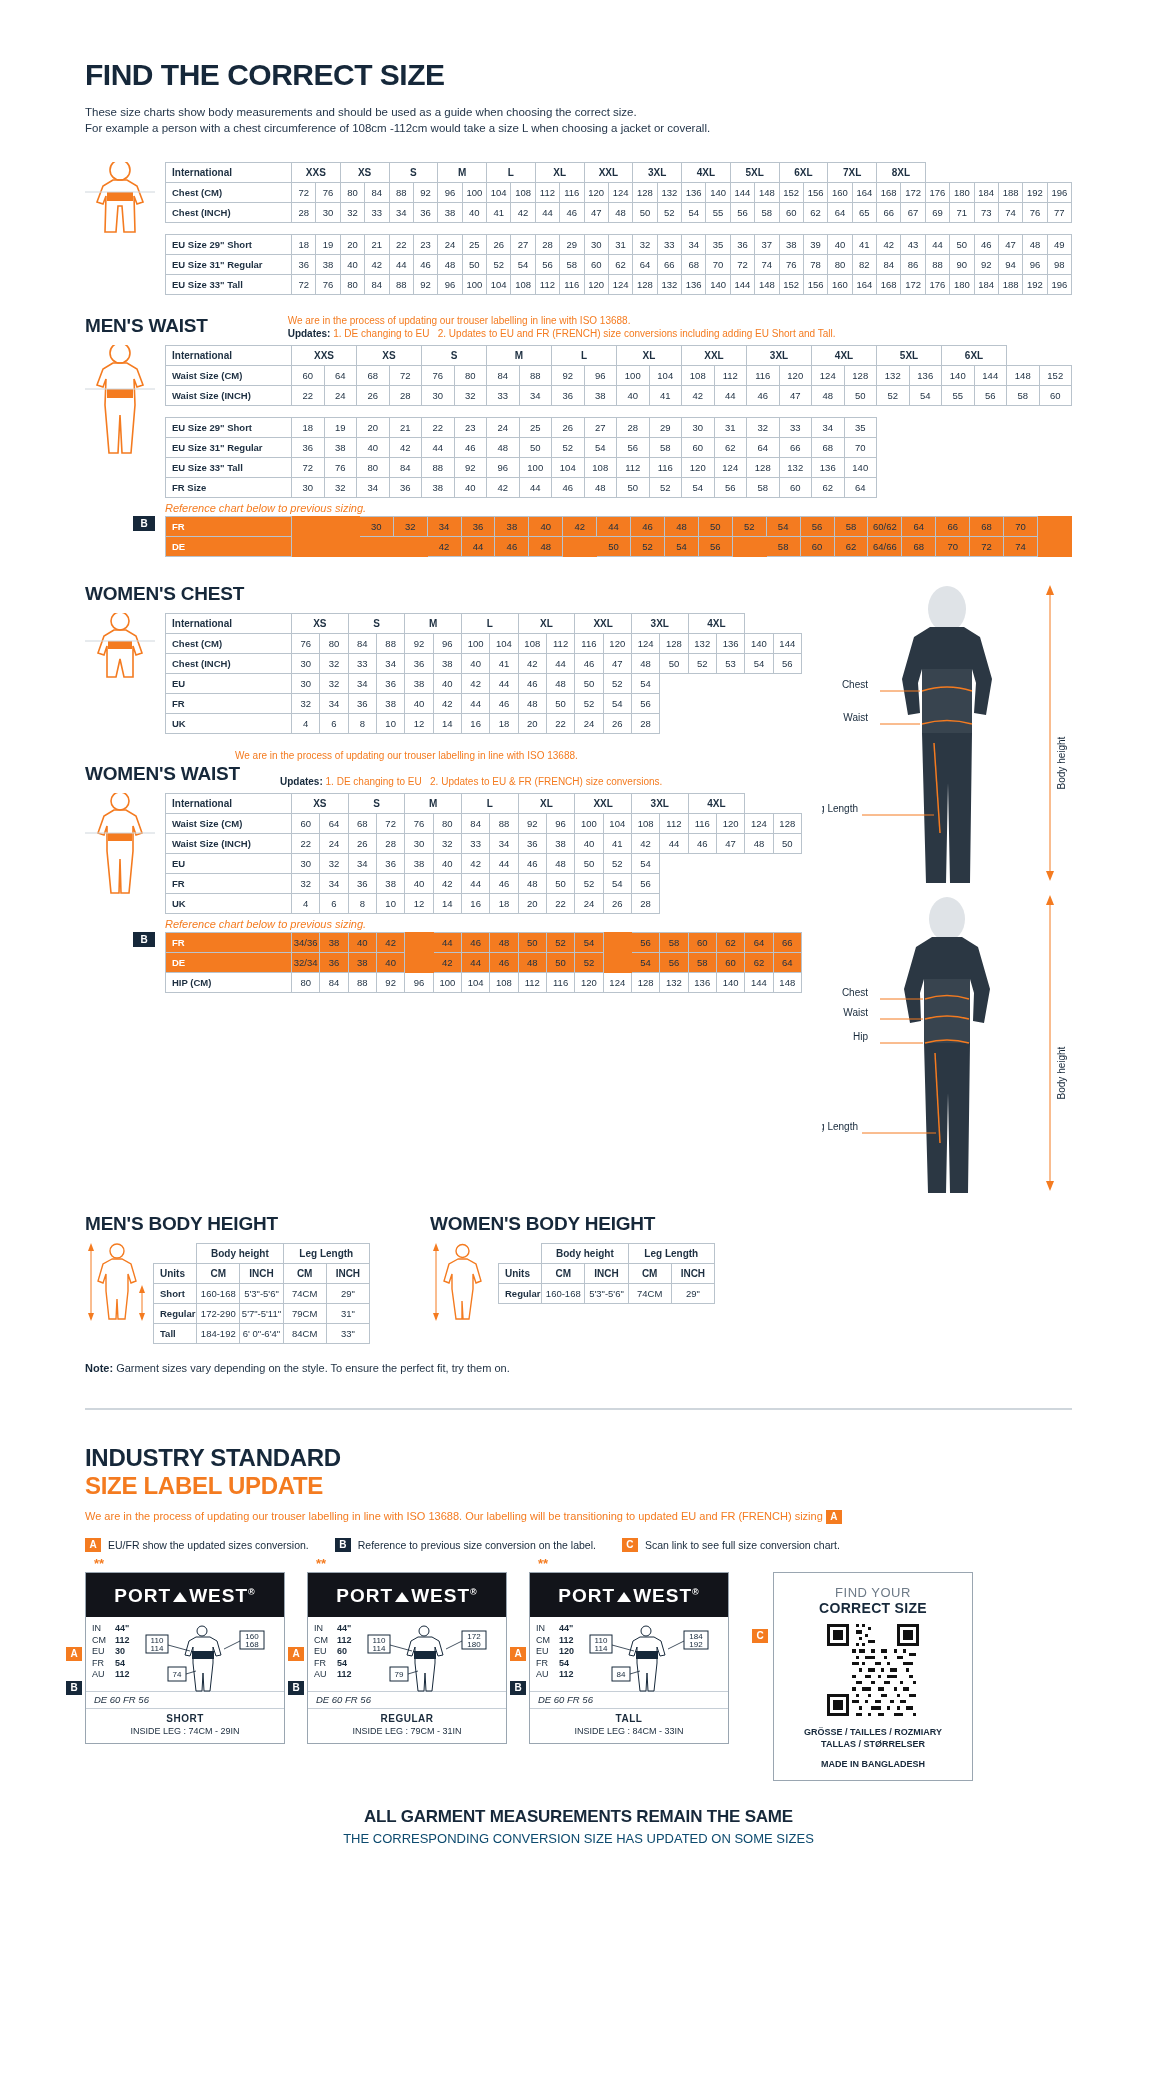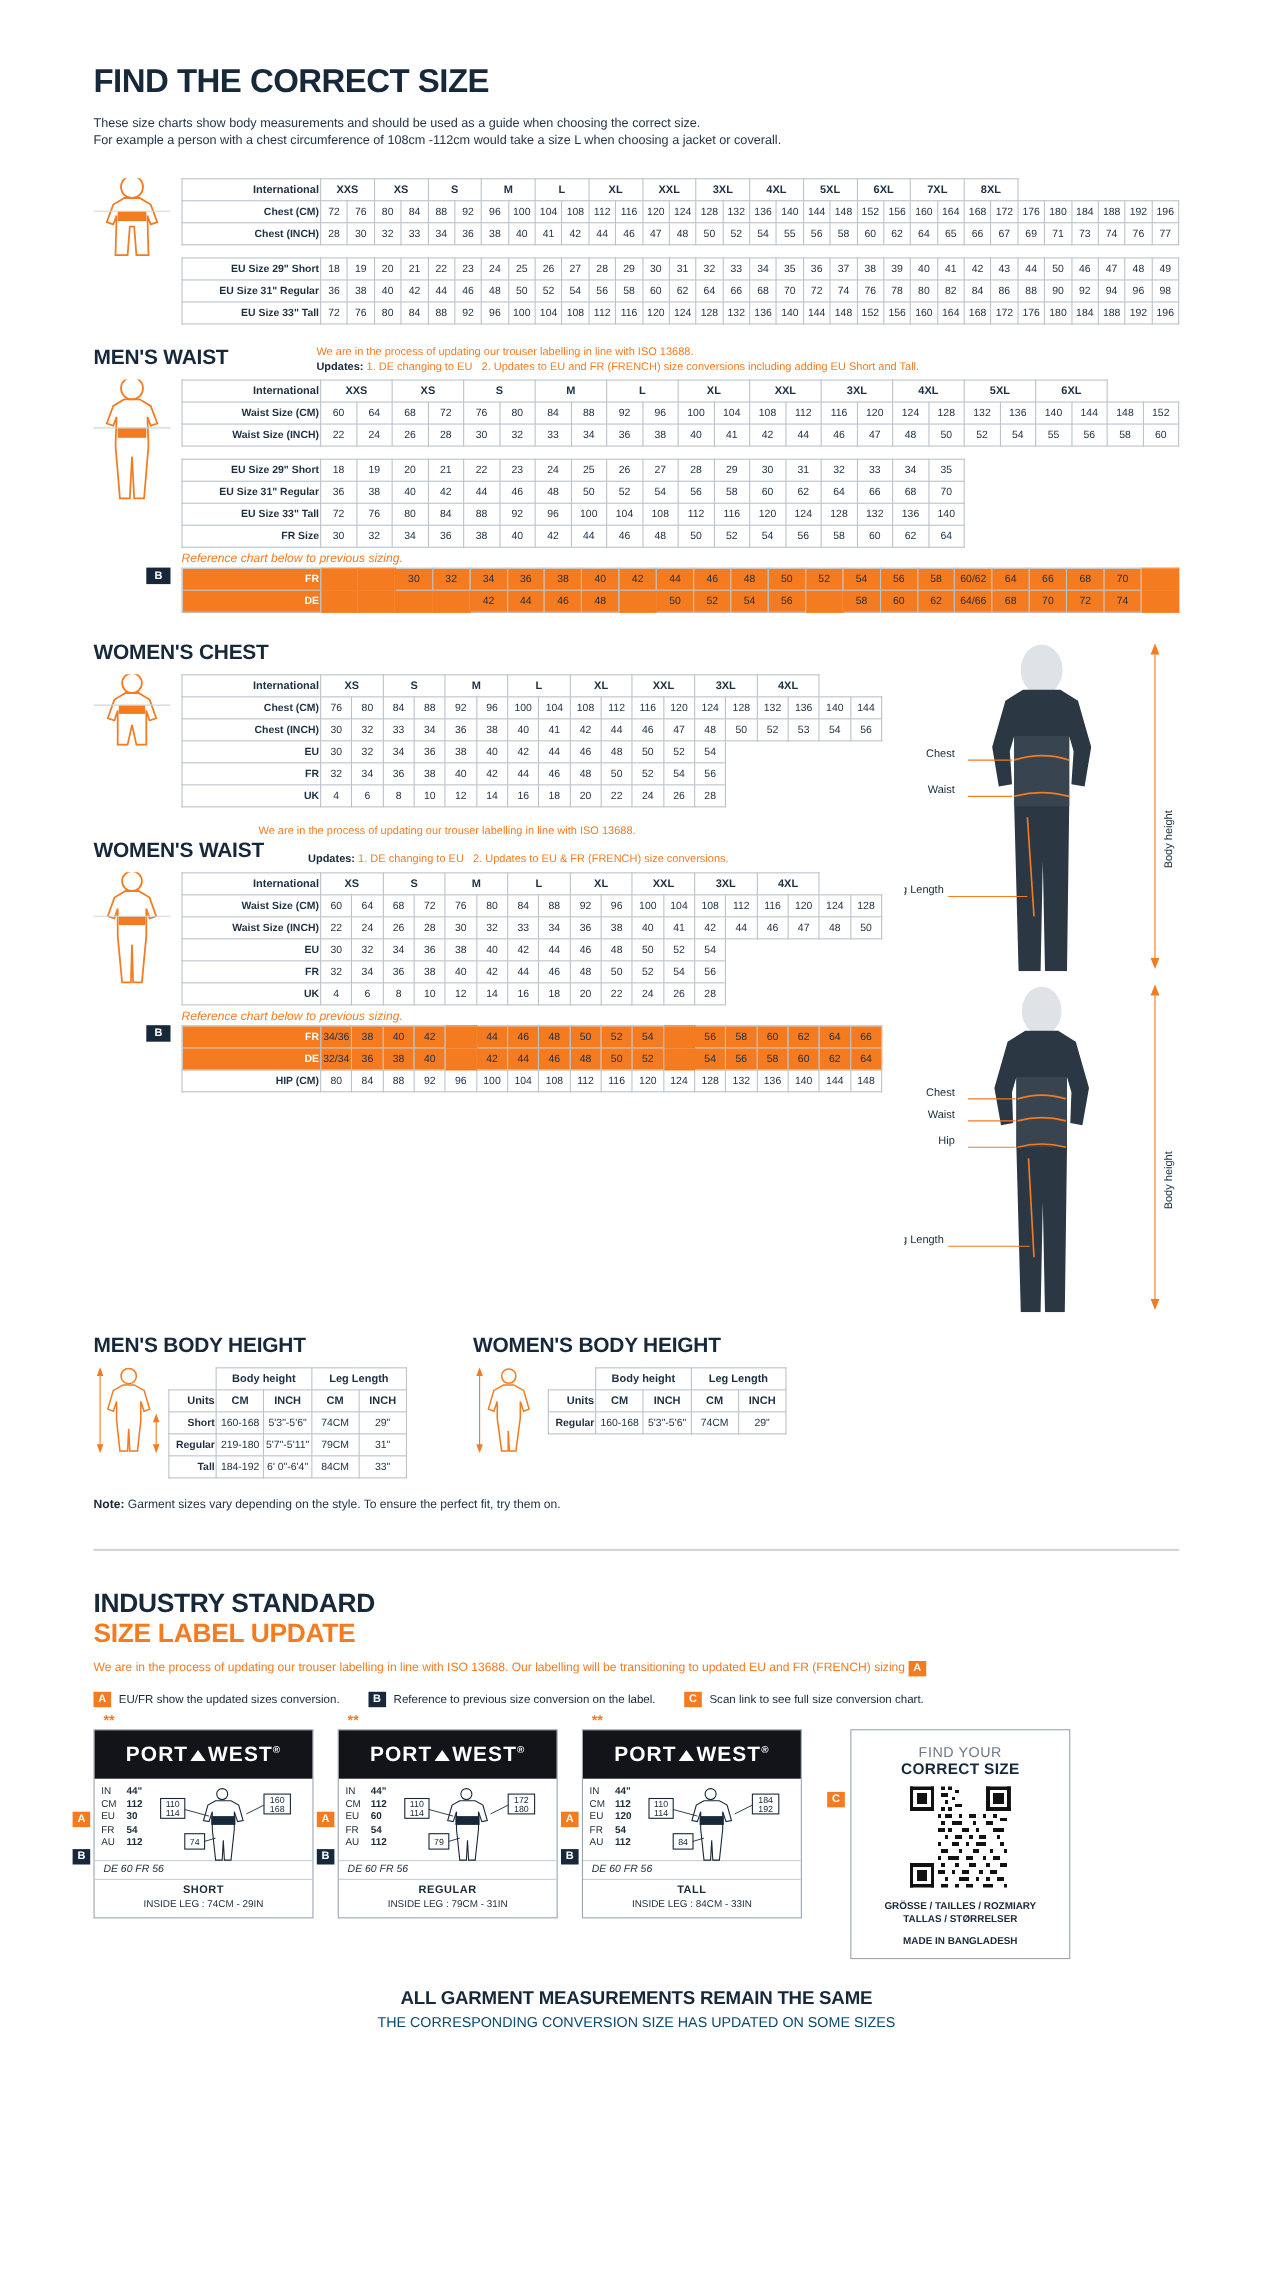--- a/index.html
+++ b/index.html
@@ -6,21 +6,21 @@
   body{width:1157px;font-family:"Liberation Sans",sans-serif;color:#1a2b3c;-webkit-font-smoothing:antialiased;}
   .page{width:1157px;position:relative;padding:0;box-sizing:border-box;}
   .inner{padding:40px 85px 30px 85px;}
   .rule{height:2px;background:#cfd6dc;margin:0 0 34px 0;}
   h1.title{font-size:30px;letter-spacing:-0.5px;color:#16283a;margin:18px 0 12px 0;font-weight:bold;}
   .intro{font-size:11.5px;line-height:16px;color:#24364a;margin-bottom:26px;}
   h2.section{font-size:19px;color:#16283a;font-weight:bold;letter-spacing:-0.2px;margin:0 0 8px 0;}
   .sec-head{display:flex;align-items:flex-end;justify-content:space-between;}
   table.sz{border-collapse:collapse;font-size:9.5px;width:100%;table-layout:fixed;}
   table.sz td,table.sz th{border:1px solid #b9c3cc;text-align:center;padding:2px 1px;height:15px;color:#1d2f41;font-weight:normal;}
-  table.sz td.lbl{text-align:right;padding-left:6px;font-weight:bold;font-size:9.5px;width:118px;margin-left:44px;}
+  table.sz td.lbl{text-align:left;padding-left:6px;font-weight:bold;font-size:9.5px;width:118px;margin-left:44px;}
   table.sz tr.hdr td{font-weight:bold;font-size:10px;}
   table.sz td.nb{border:none;}
   .blockrow td{background:#f47b20;color:#fff;font-weight:bold;border-color:#f47b20;}
   .blockrow td.lbl{background:#f47b20;color:#fff;}
   .blockrow td.empty{background:#f47b20;border-color:#f47b20;}
   .notice{font-size:10px;color:#f47b20;margin:6px 0 2px 0;}
   .updates{font-size:10px;color:#f47b20;margin:0 0 6px 0;}
   .updates .k{color:#16283a;font-weight:bold;}
   .refnote{font-size:11px;color:#f47b20;font-style:italic;margin:4px 0 2px 0;}
   .seenote{font-size:9.5px;color:#f47b20;text-align:right;margin-top:4px;}
@@ -949,21 +949,21 @@
                   </tr>
                   <tr>
                     <td class="lbl">Short</td>
                     <td>160-168</td>
                     <td>5'3"-5'6"</td>
                     <td>74CM</td>
                     <td>29"</td>
                   </tr>
                   <tr>
                     <td class="lbl">Regular</td>
-                    <td>219-180</td>
+                    <td>172-290</td>
                     <td>5'7"-5'11"</td>
                     <td>79CM</td>
                     <td>31"</td>
                   </tr>
                   <tr>
                     <td class="lbl">Tall</td>
                     <td>184-192</td>
                     <td>6' 0"-6'4"</td>
                     <td>84CM</td>
                     <td>33"</td>

